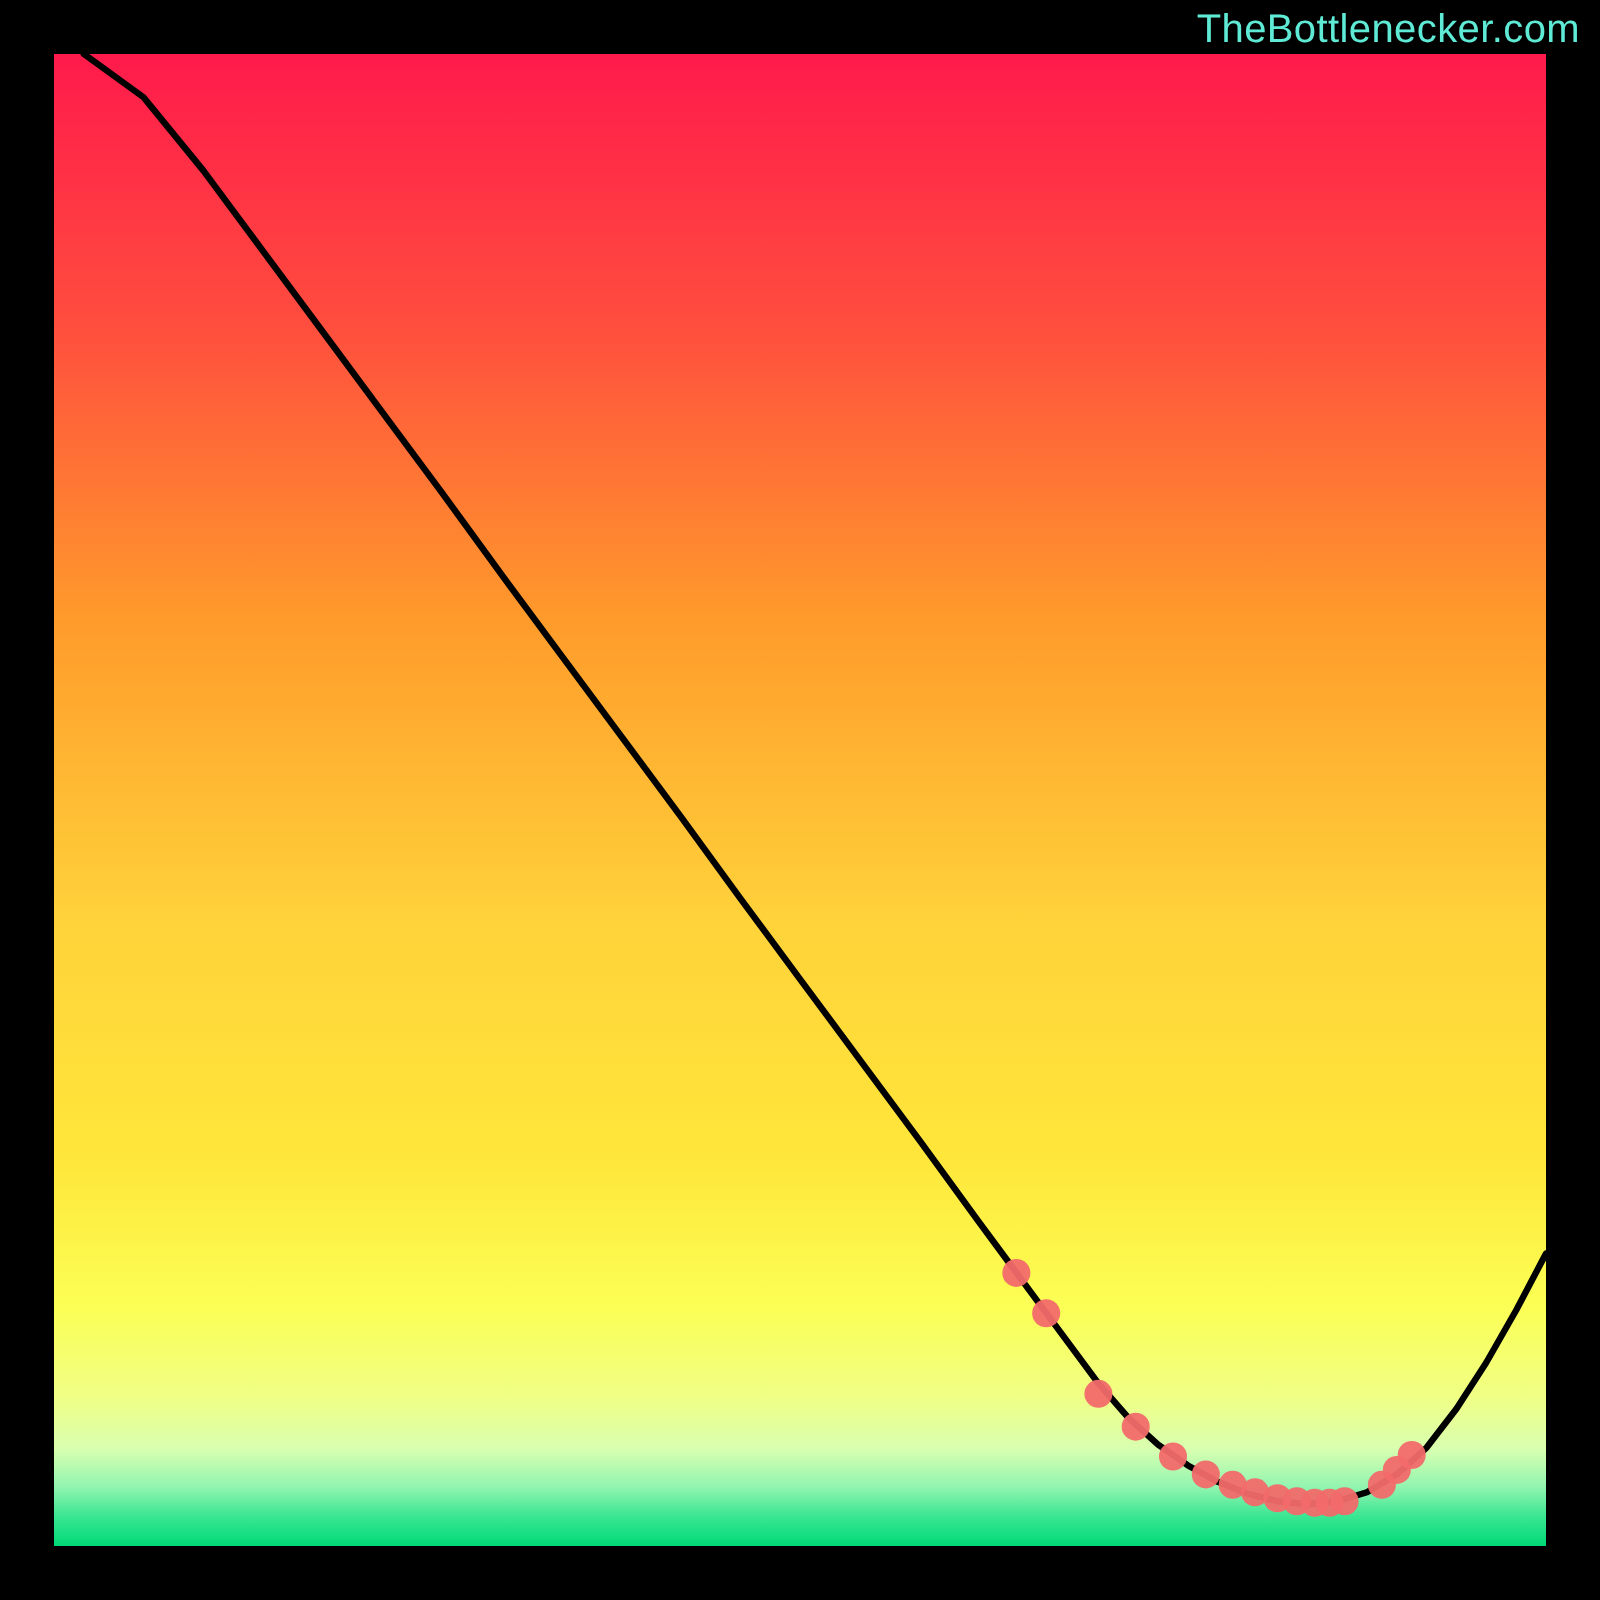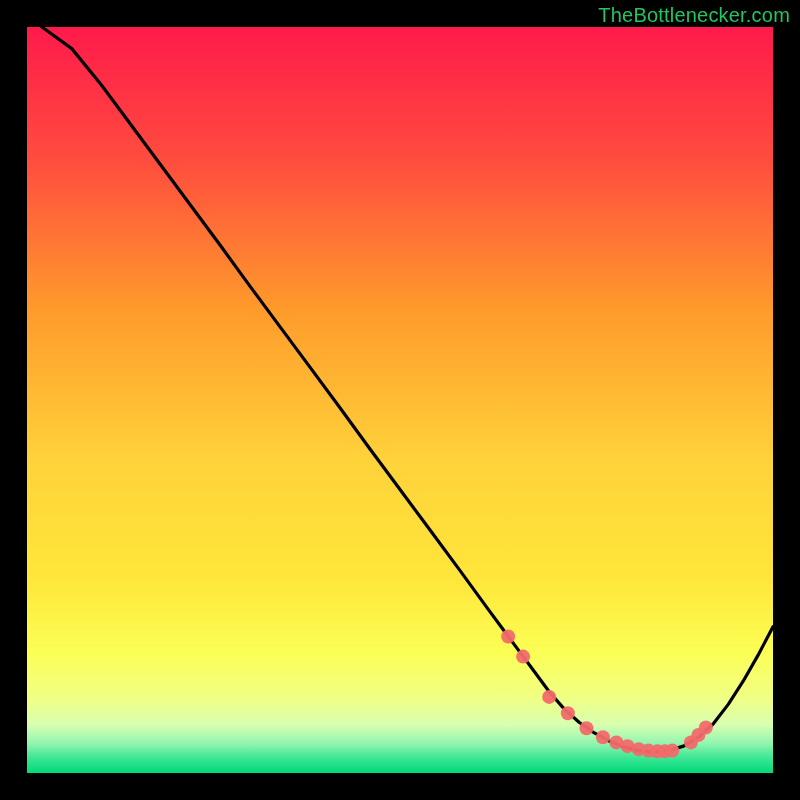--- a/index.html
+++ b/index.html
@@ -23,21 +23,21 @@
     position: absolute;
     left: 0;
     top: 0;
     width: 746px;
     height: 746px;
   }
   .attribution {
     position: absolute;
     top: 4px;
     right: 10px;
-    color: #22c55e;
+    color: #5eead4;
     font-size: 20px;
     font-weight: 400;
     letter-spacing: 0.2px;
     user-select: none;
   }
   svg { display: block; }
 </style>
 </head>
 <body>
 

